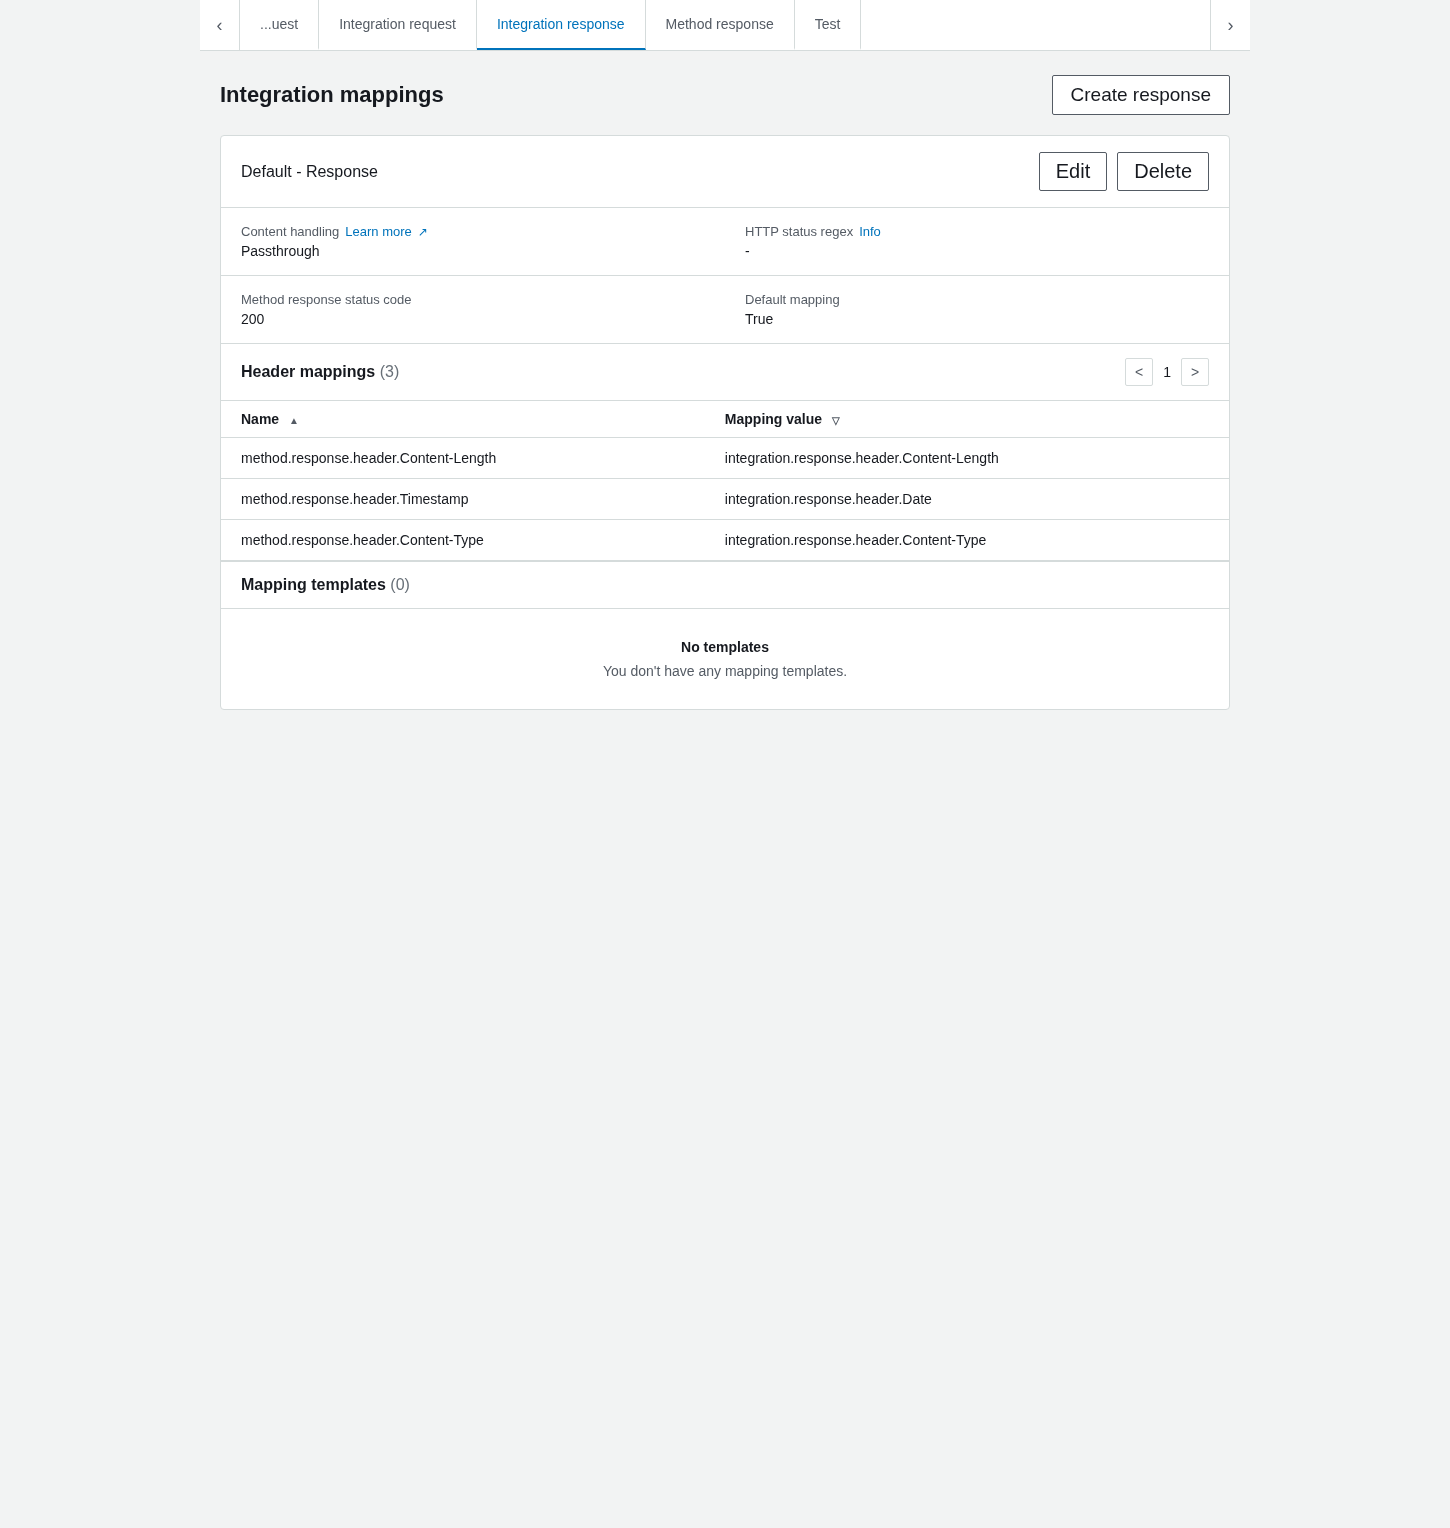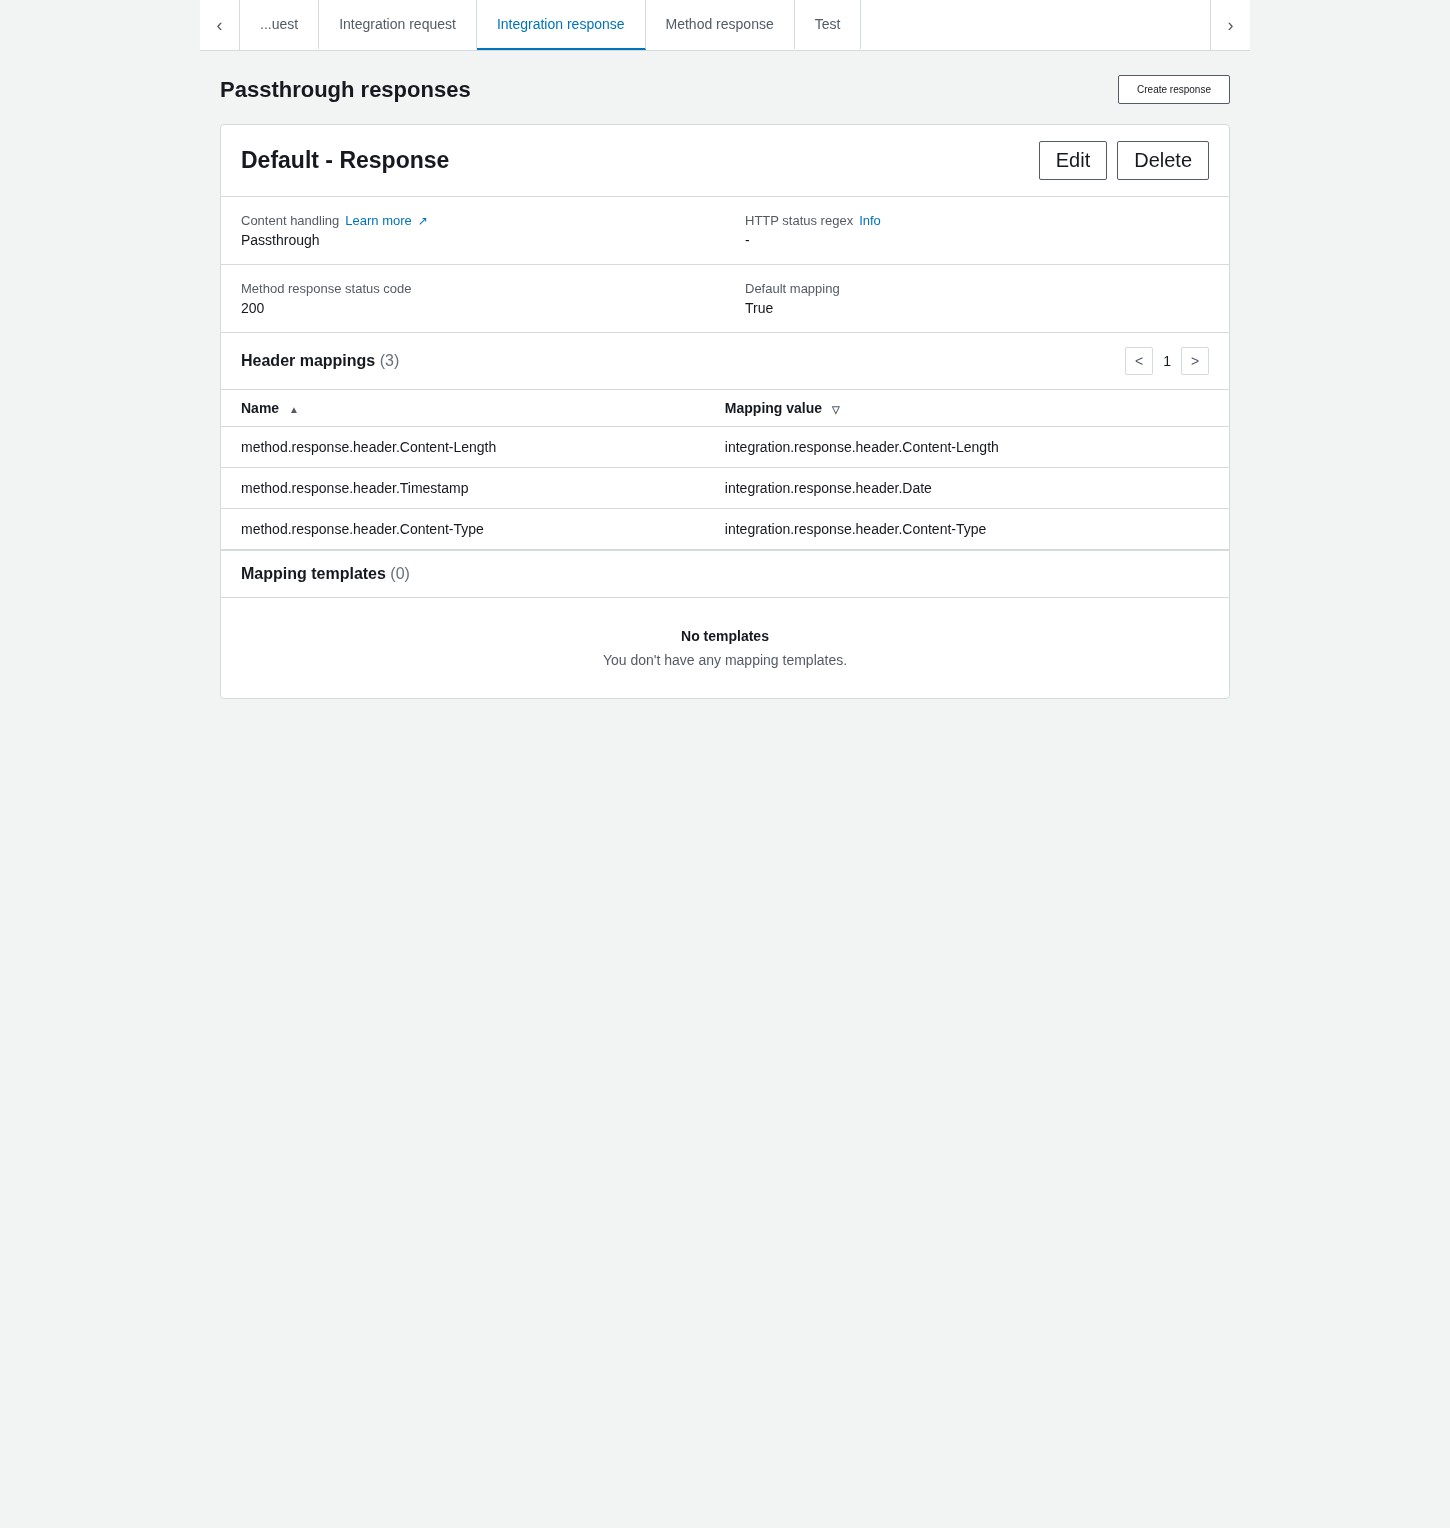--- a/index.html
+++ b/index.html
@@ -81,21 +81,21 @@
       font-size: 22px;
       font-weight: 700;
       color: #16191f;
     }
     .btn-create {
       padding: 8px 18px;
       border: 1px solid #545b64;
       background: #fff;
       border-radius: 2px;
       cursor: pointer;
-      font-size: 10px;
+      font-size: 19px;
       color: #16191f;
       font-weight: 500;
     }
 
     
     .card {
       background: #fff;
       border: 1px solid #d5dbdb;
       border-radius: 4px;
       margin-bottom: 16px;
@@ -104,22 +104,22 @@
 
     
     .card-header {
       display: flex;
       align-items: center;
       justify-content: space-between;
       padding: 16px 20px;
       border-bottom: 1px solid #d5dbdb;
     }
     .card-title {
-      font-size: 23px;
-      font-weight: 700;
+      font-size: 16px;
+      font-weight: 400;
       color: #16191f;
     }
     .card-actions {
       display: flex;
       gap: 10px;
     }
     .btn-action {
       padding: 7px 16px;
       border: 1px solid #545b64;
       background: #fff;
@@ -285,21 +285,21 @@
     </span>
 
     <button class="tab-nav-btn" style="margin-left:auto">
       <span>›</span>
     </button>
   </nav>
 
   <div class="page-content">
 
     <div class="page-header">
-      <h1 class="page-title">Passthrough responses</h1>
+      <h1 class="page-title">Integration mappings</h1>
       <button class="btn-create">Create response</button>
     </div>
 
     <div class="card">
 
       <div class="card-header">
         <span class="card-title">Default - Response</span>
         <div class="card-actions">
           <button class="btn-action">Edit</button>
           <button class="btn-action">Delete</button>

